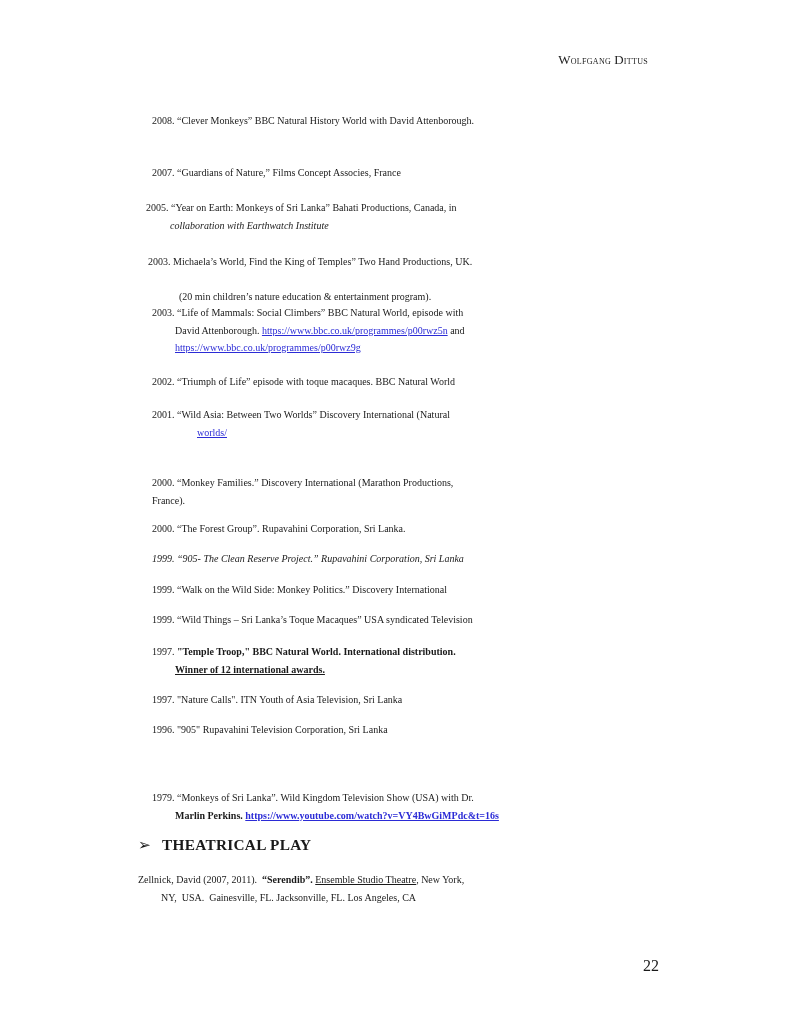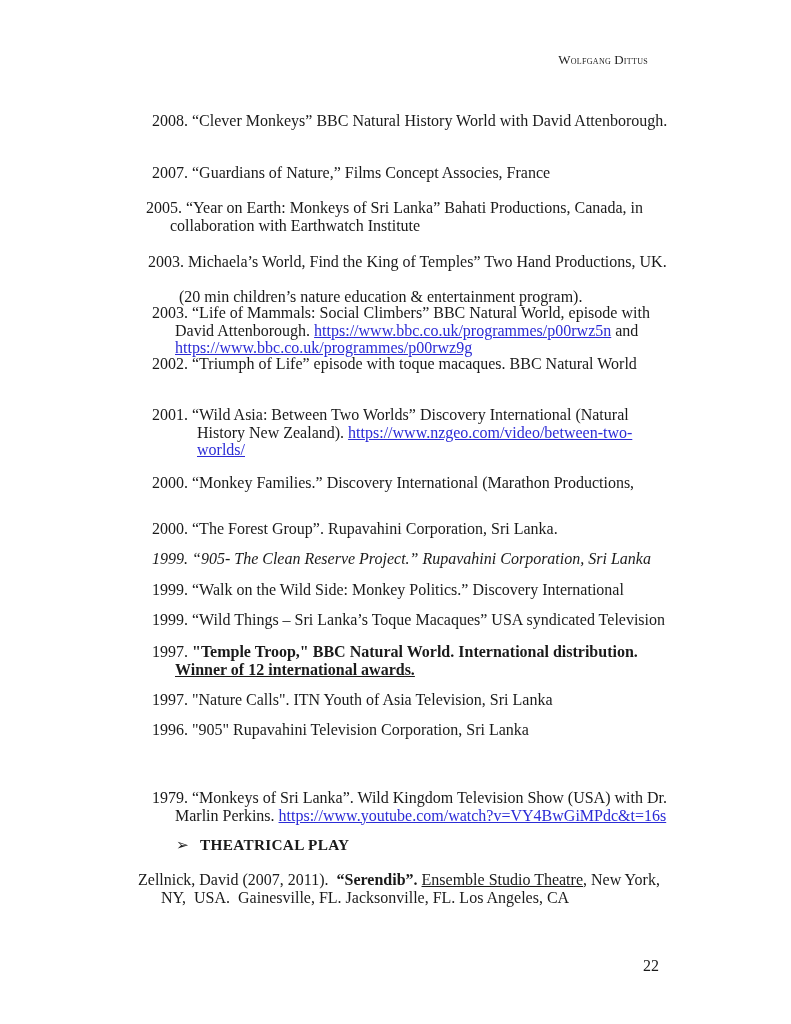--- a/index.html
+++ b/index.html
@@ -1,72 +1,72 @@
 <!DOCTYPE html>
 <html><head>
 <meta charset="utf-8">
 <style>
   html, body { margin: 0; padding: 0; background: #ffffff; }
   body { width: 791px; height: 1024px; position: relative; overflow: hidden;
          font-family: "Liberation Serif", "DejaVu Serif", serif; color: #1a1a1a; }
   .header { position: absolute; top: 52px; right: 143px; font-size: 11px; letter-spacing: 0.3px;
             font-variant: small-caps; color: #222; }
   .header .cap { font-size: 13px; }
-  .entry { position: absolute; font-size: 16px; line-height: 17.5px; }
+  .entry { position: absolute; font-size: 10px; line-height: 17.5px; }
   .entry .l2 { display: block; }
   a.link { color: #2b2bd6; text-decoration: underline; }
   .bold { font-weight: bold; }
   .u { text-decoration: underline; }
-  .section { position: absolute; left: 138px; top: 836px; font-size: 15.3px; font-weight: bold; letter-spacing: 0.3px; margin-left: 38px; }
+  .section { position: absolute; left: 138px; top: 836px; font-size: 15.3px; font-weight: bold; letter-spacing: 0.3px; }
   .section .arrow { display: inline-block; width: 24px; font-weight: normal; }
   .page-num { position: absolute; left: 643px; top: 957px; font-size: 16px; }
 </style>
 </head>
 <body>
 
 <div class="header">
   <span><span class="cap">W</span>olfgang <span class="cap">D</span>ittus</span>
 </div>
 
 <div class="entry" style="left:152px; top:112px;">
   <span>2008.</span> <span>“Clever Monkeys” BBC Natural History World with David Attenborough.</span>
 </div>
 
 <div class="entry" style="left:152px; top:164px;">
   <span>2007.</span> <span>“Guardians of Nature,” Films Concept Associes, France</span>
 </div>
 
 <div class="entry" style="left:146px; top:199px;">
   <span>2005.</span> <span>“Year on Earth: Monkeys of Sri Lanka” Bahati Productions, Canada, in</span>
-  <span class="l2" style="padding-left:24px;">collaboration with Earthwatch Institute</span>
+  <span class="l2" style="padding-left:24px;font-style:italic;">collaboration with Earthwatch Institute</span>
 </div>
 
 <div class="entry" style="left:148px; top:253px;">
   <span>2003.</span><span> Michaela’s World, Find the King of Temples” Two Hand Productions, UK.</span>
   <span class="l2" style="padding-left:31px;margin-top:17px;">(20 min children’s nature education &amp; entertainment program).</span>
 </div>
 
 <div class="entry" style="left:152px; top:304px;">
   <span>2003.</span> <span>“Life of Mammals: Social Climbers” BBC Natural World, episode with</span>
   <span class="l2" style="padding-left:23px;"><span>David Attenborough. </span><a class="link">https://www.bbc.co.uk/programmes/p00rwz5n</a><span> and</span></span>
   <span class="l2" style="padding-left:23px;"><a class="link">https://www.bbc.co.uk/programmes/p00rwz9g</a></span>
 </div>
 
-<div class="entry" style="left:152px; top:355px;">
+<div class="entry" style="left:152px; top:373px;">
   <span>2002.</span> <span>“Triumph of Life” episode with toque macaques. BBC Natural World</span>
 </div>
 
 <div class="entry" style="left:152px; top:406px;">
   <span>2001.</span> <span>“Wild Asia: Between Two Worlds” Discovery International (Natural</span>
-  <span class="l2" style="padding-left:45px;"><span>History New Zealand). </span><a class="link">https://www.nzgeo.com/video/between-two-</a></span>
   <span class="l2" style="padding-left:45px;"><a class="link">worlds/</a></span>
 </div>
 
 <div class="entry" style="left:152px; top:474px;">
   <span>2000.</span> <span>“Monkey Families.”  Discovery International (Marathon Productions,</span>
+  <span class="l2">France).</span>
 </div>
 
 <div class="entry" style="left:152px; top:520px;">
   <span>2000.</span> <span>“The Forest Group”.  Rupavahini Corporation, Sri Lanka.</span>
 </div>
 
 <div class="entry" style="left:152px; top:550px;font-style:italic;">
   <span>1999.</span> <span>“905- The Clean Reserve Project.” Rupavahini Corporation, Sri Lanka</span>
 </div>
 
@@ -86,21 +86,21 @@
 <div class="entry" style="left:152px; top:691px;">
   <span>1997.</span> <span>"Nature Calls". ITN Youth of Asia Television, Sri Lanka</span>
 </div>
 
 <div class="entry" style="left:152px; top:721px;">
   <span>1996.</span> <span>"905" Rupavahini Television Corporation, Sri Lanka</span>
 </div>
 
 <div class="entry" style="left:152px; top:789px;">
   <span>1979.</span> <span>“Monkeys of Sri Lanka”. Wild Kingdom Television Show (USA) with Dr.</span>
-  <span class="l2" style="padding-left:23px;"><span>Marlin Perkins. </span><a class="link">https://www.youtube.com/watch?v=VY4BwGiMPdc&amp;t=16s</a></span>
+  <span class="l2" style="padding-left:23px;font-weight:bold;"><span>Marlin Perkins. </span><a class="link">https://www.youtube.com/watch?v=VY4BwGiMPdc&amp;t=16s</a></span>
 </div>
 
 <div class="section">
   <span class="arrow">➢</span><span>THEATRICAL  PLAY</span>
 </div>
 
 <div class="entry" style="left:138px; top:871px;">
   <span style="white-space:pre;">Zellnick, David (2007, 2011).  </span><span class="bold">“Serendib”.</span><span style="white-space:pre;"> </span><span class="u">Ensemble Studio Theatre</span><span>, New York,</span>
   <span class="l2" style="padding-left:23px; white-space:pre;">NY,  USA.  Gainesville, FL. Jacksonville, FL. Los Angeles, CA</span>
 </div>

